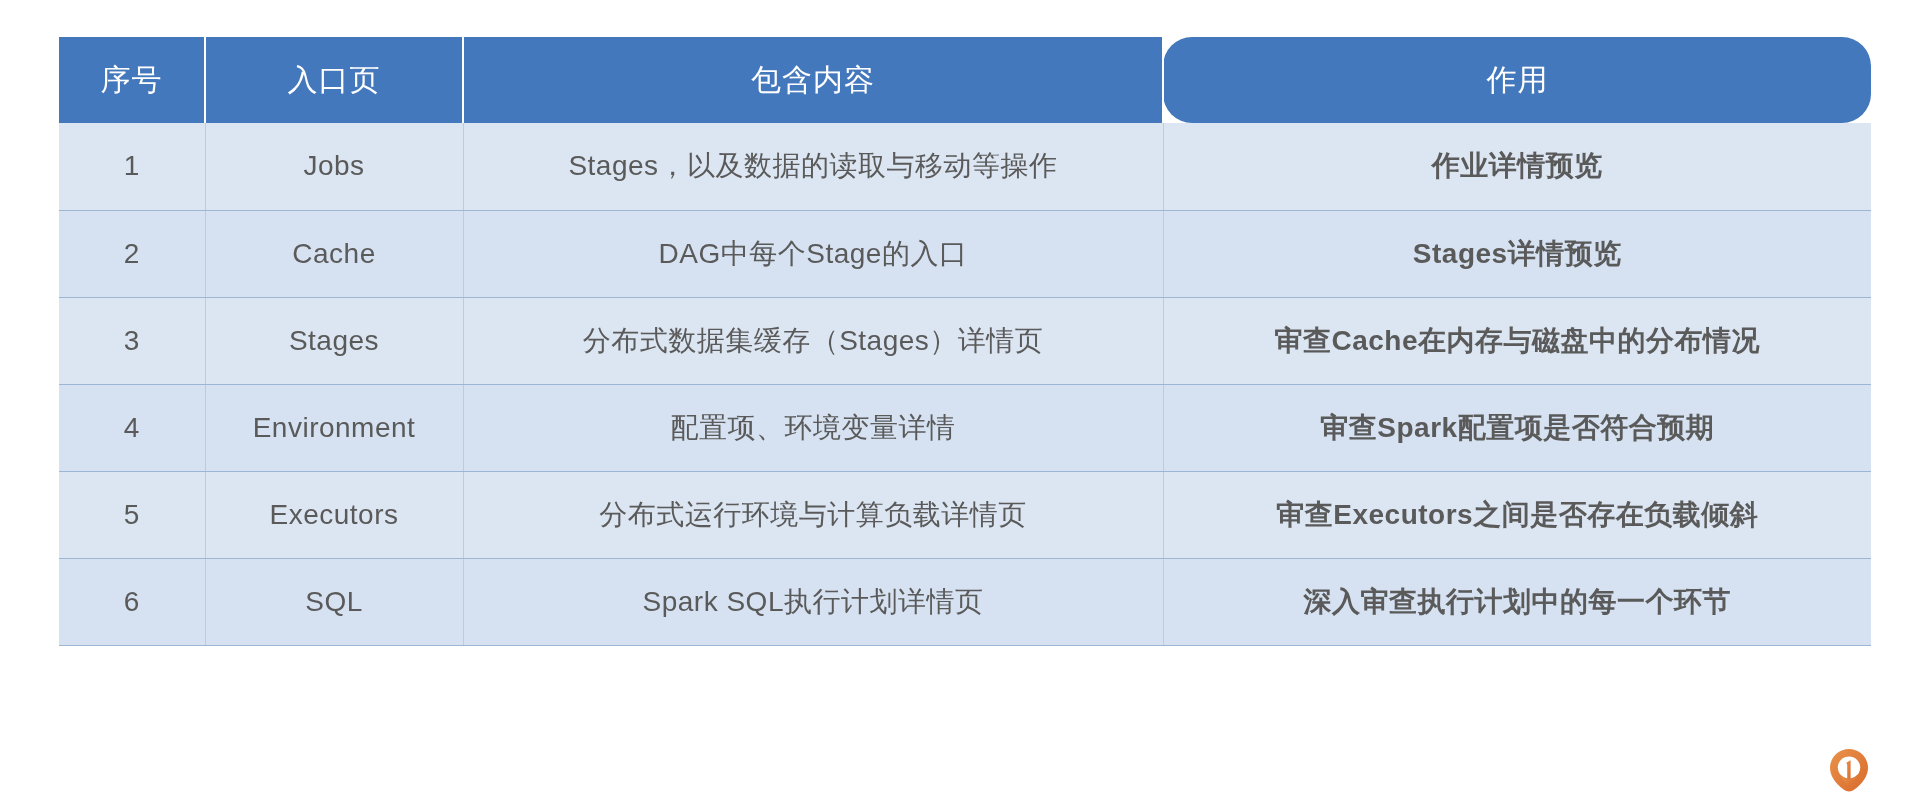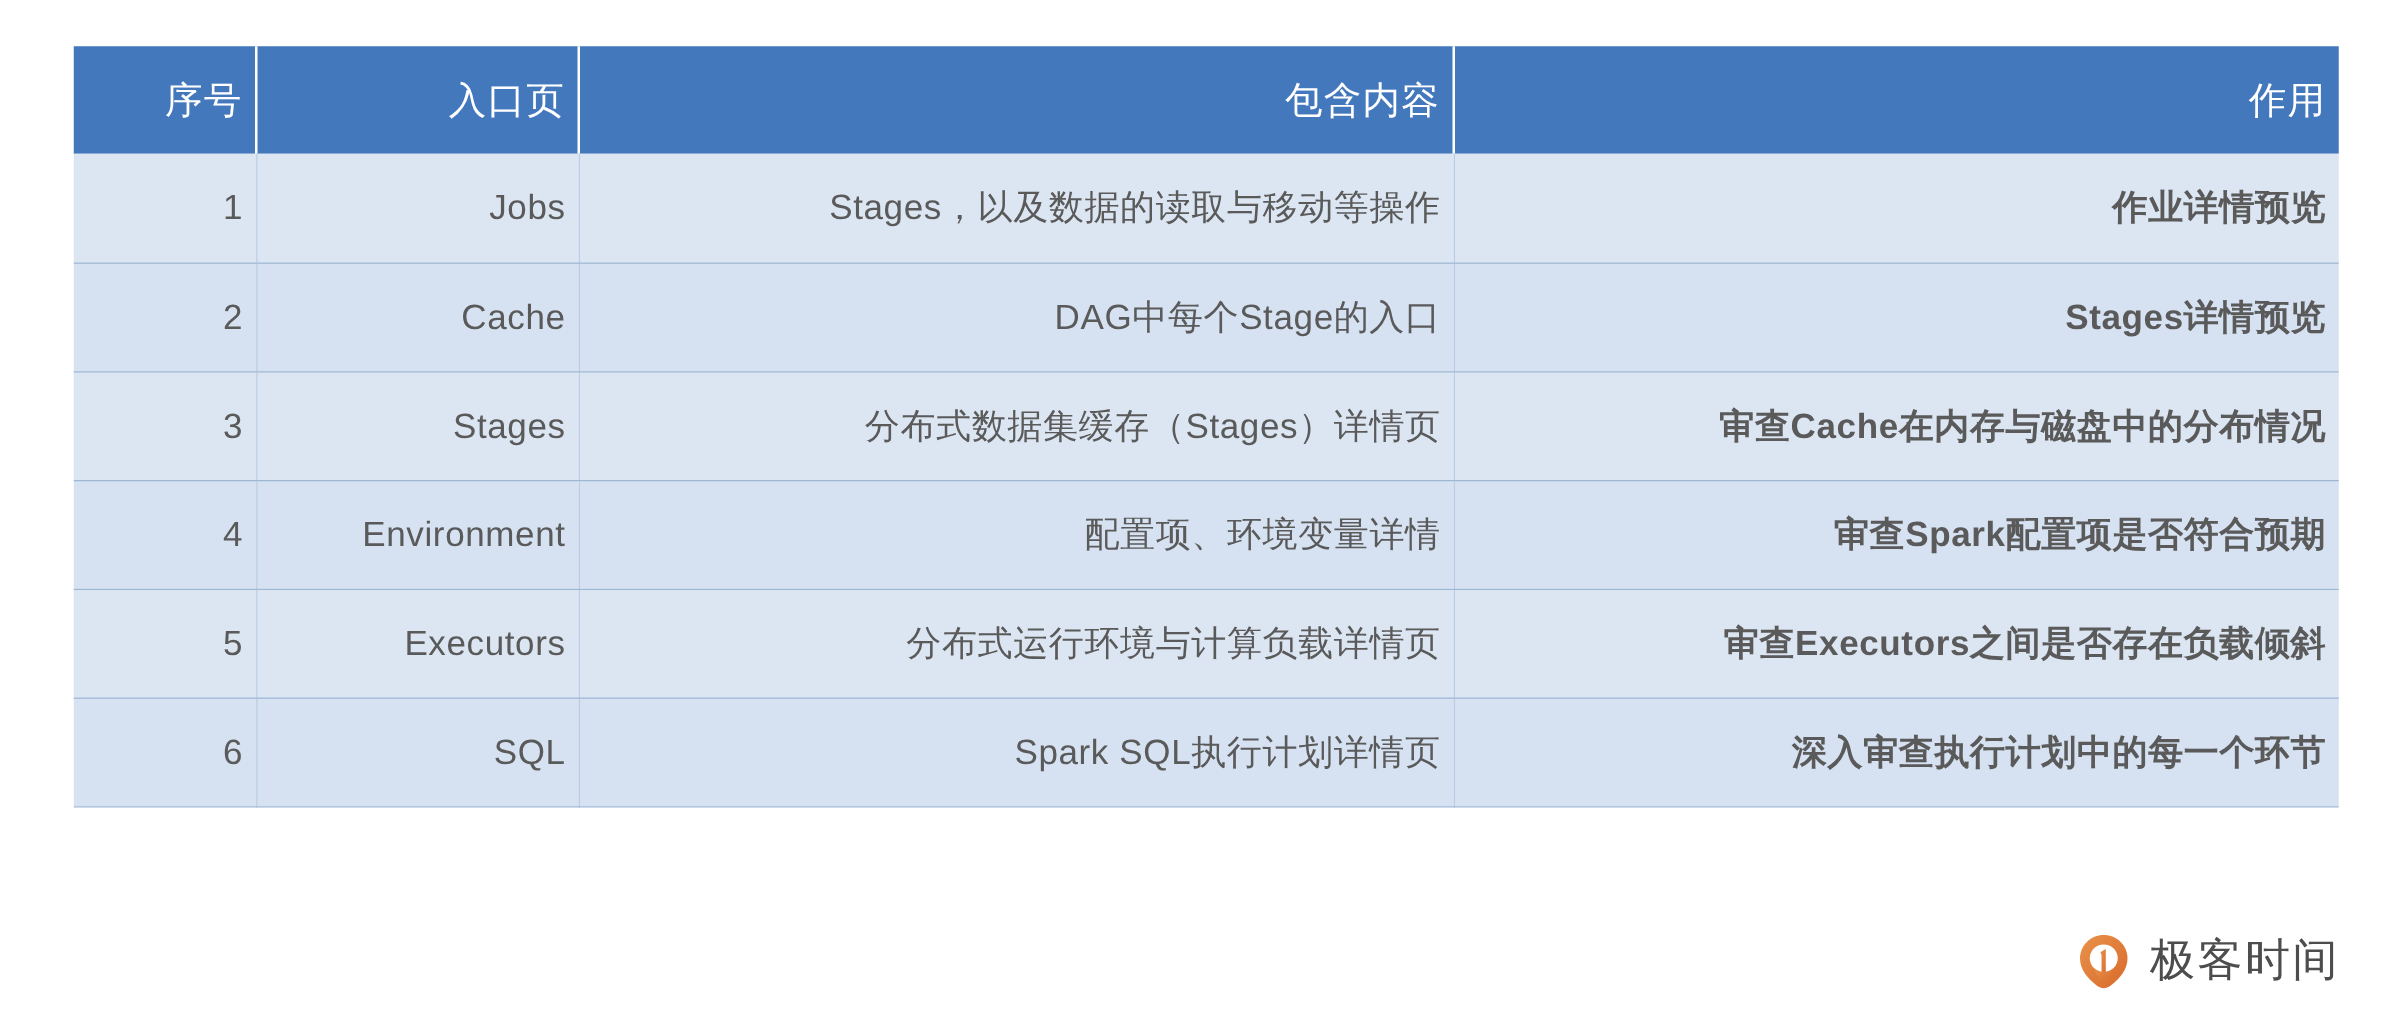--- a/index.html
+++ b/index.html
@@ -29,39 +29,40 @@
   }
 
   table.spark-ui-table {
     width: 100%;
     border-collapse: collapse;
     table-layout: fixed;
   }
 
   table.spark-ui-table th,
   table.spark-ui-table td {
-    text-align: right;
+    text-align: center;
     vertical-align: middle;
     padding: 0 10px;
     box-sizing: border-box;
     margin-left: 42px;
   }
 
   
   thead tr.header-row th {
     background: #4478bd;
     color: #ffffff;
     font-size: 30px;
     font-weight: 400;
     height: 86px;
     border-right: 2px solid #ffffff;
     letter-spacing: 1px;
   }
   thead tr.header-row th:last-child {
     border-right: none;
+    border-radius: 29px;
   }
 
   
   tbody tr.data-row td {
     background: #dce6f2;
     color: #5a5a5a;
     font-size: 28px;
     font-weight: 400;
     height: 87px;
     border-right: 1px solid #b9cce3;
@@ -179,16 +180,15 @@
             <stop offset="0%" stop-color="#e8924a"></stop>
             <stop offset="100%" stop-color="#d96a2c"></stop>
           </linearGradient>
         </defs>
         <path d="M23 2 C12.5 2 4 10.4 4 20.8 C4 29.2 9.6 36.4 17.6 42.6 C19.3 43.9 21.1 44.6 23 44.6 C24.9 44.6 26.7 43.9 28.4 42.6 C36.4 36.4 42 29.2 42 20.8 C42 10.4 33.5 2 23 2 Z" fill="url(#gtGrad)"></path>
         <path d="M23 9.5 C29.2 9.5 34.2 14.4 34.2 20.5 C34.2 26.6 29.2 31.5 23 31.5 C16.8 31.5 11.8 26.6 11.8 20.5 C11.8 14.4 16.8 9.5 23 9.5 Z" fill="#ffffff"></path>
         <path d="M20.3 15.8 L24.6 13.2 L24.6 33.6 C24.6 35.0 23.9 35.9 22.9 35.9 C21.9 35.9 21.2 35.0 21.2 33.6 L21.2 18.0 Z" fill="url(#gtGrad)"></path>
         <path d="M23 31.5 C26.2 31.5 29.0 30.2 31.0 28.1 C29.6 33.4 26.6 37.6 23 40.6 C19.4 37.6 16.4 33.4 15.0 28.1 C17.0 30.2 19.8 31.5 23 31.5 Z" fill="url(#gtGrad)"></path>
       </svg>
     </span>
-    <span class="brand-text">极客时间</span>
   </div>
 
 </div>
 
 </body></html>

